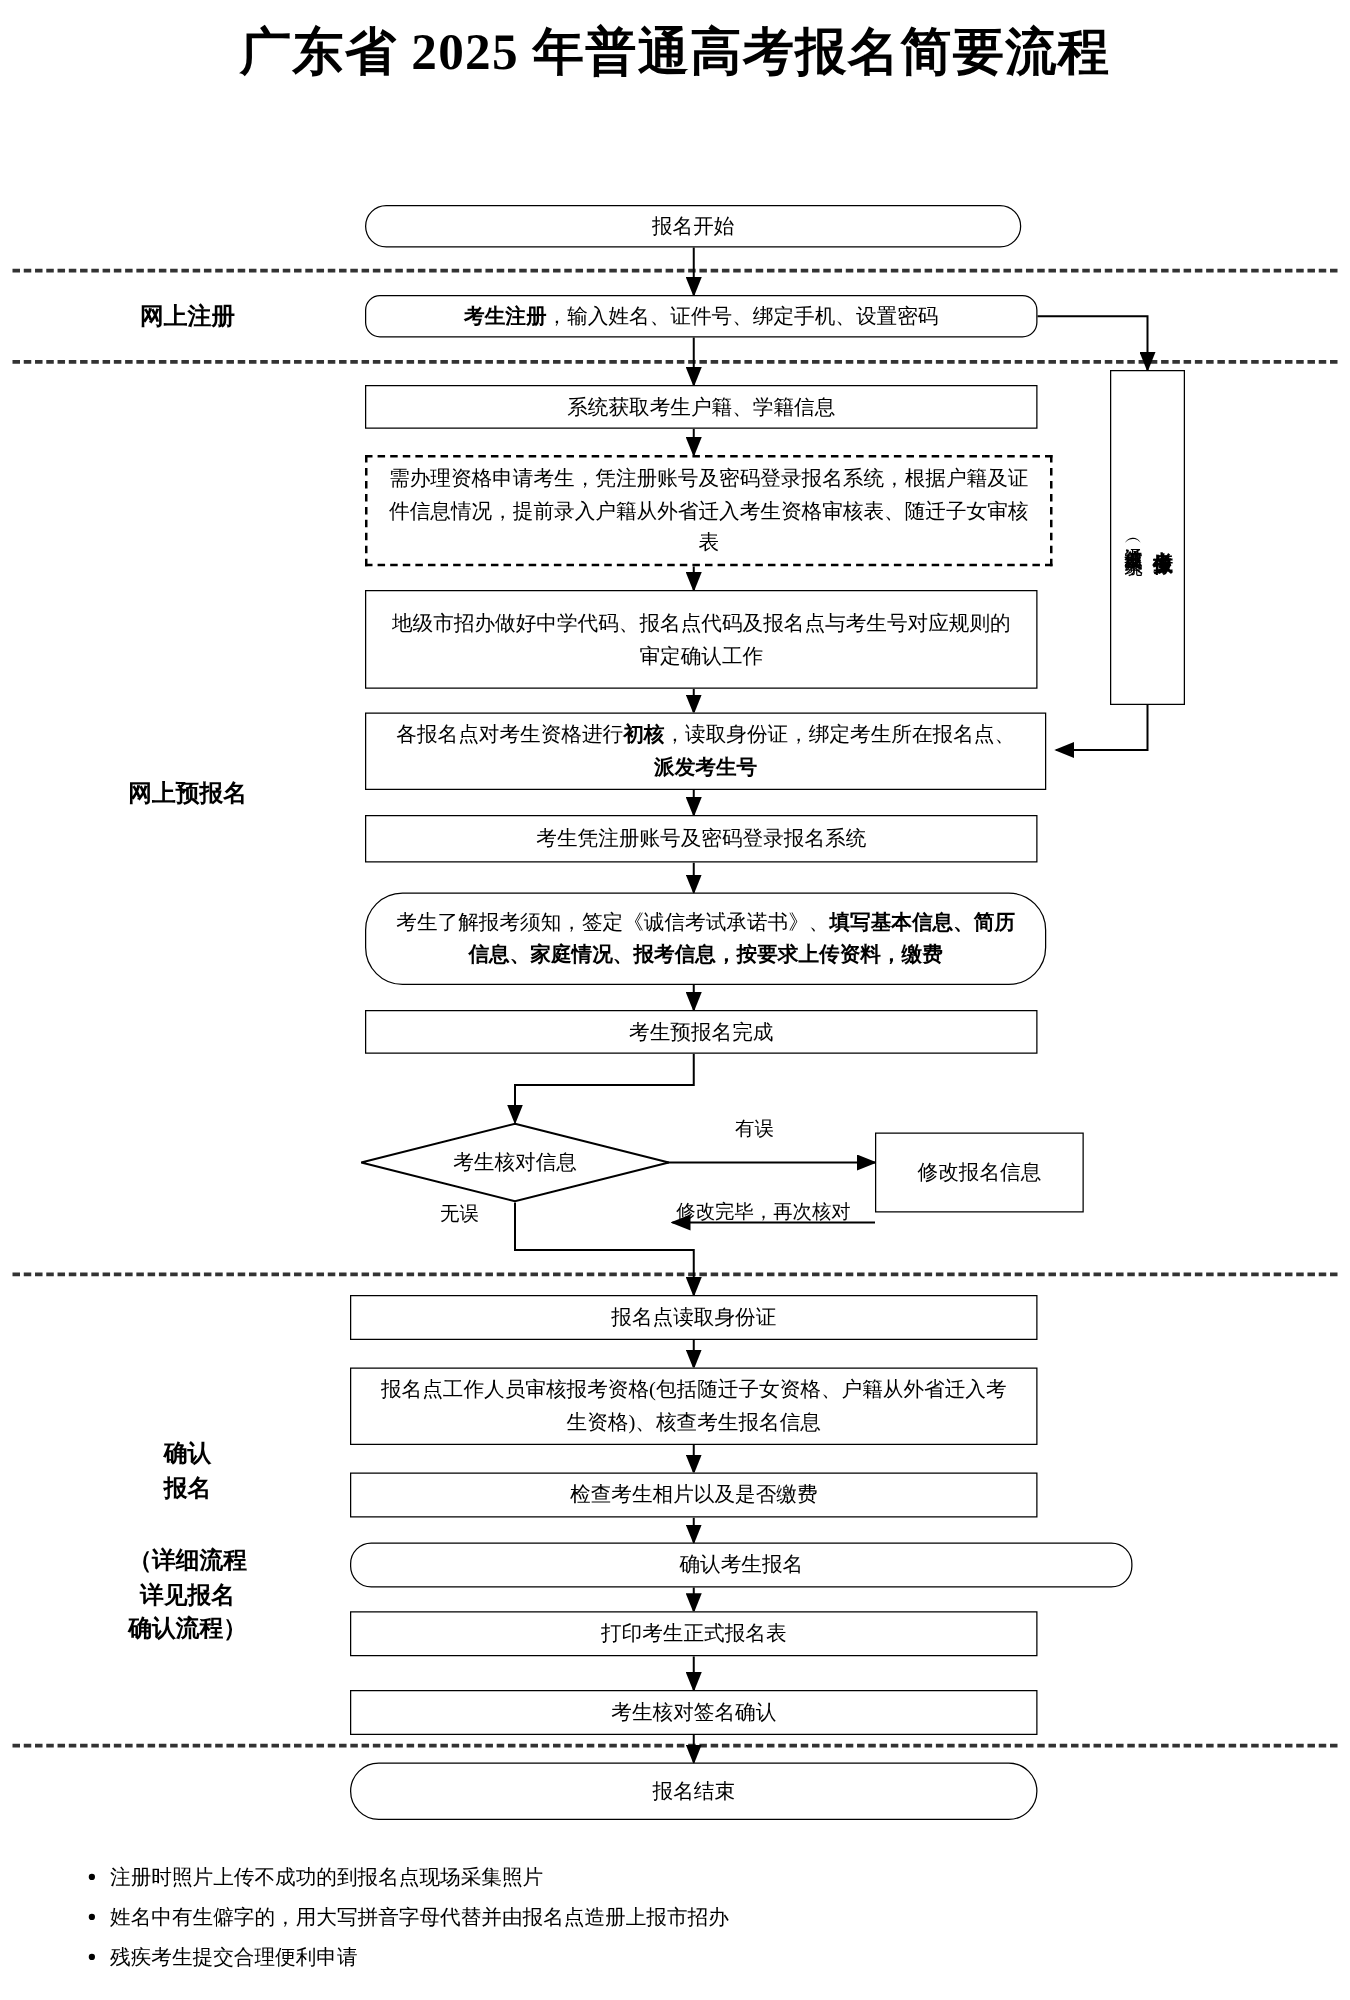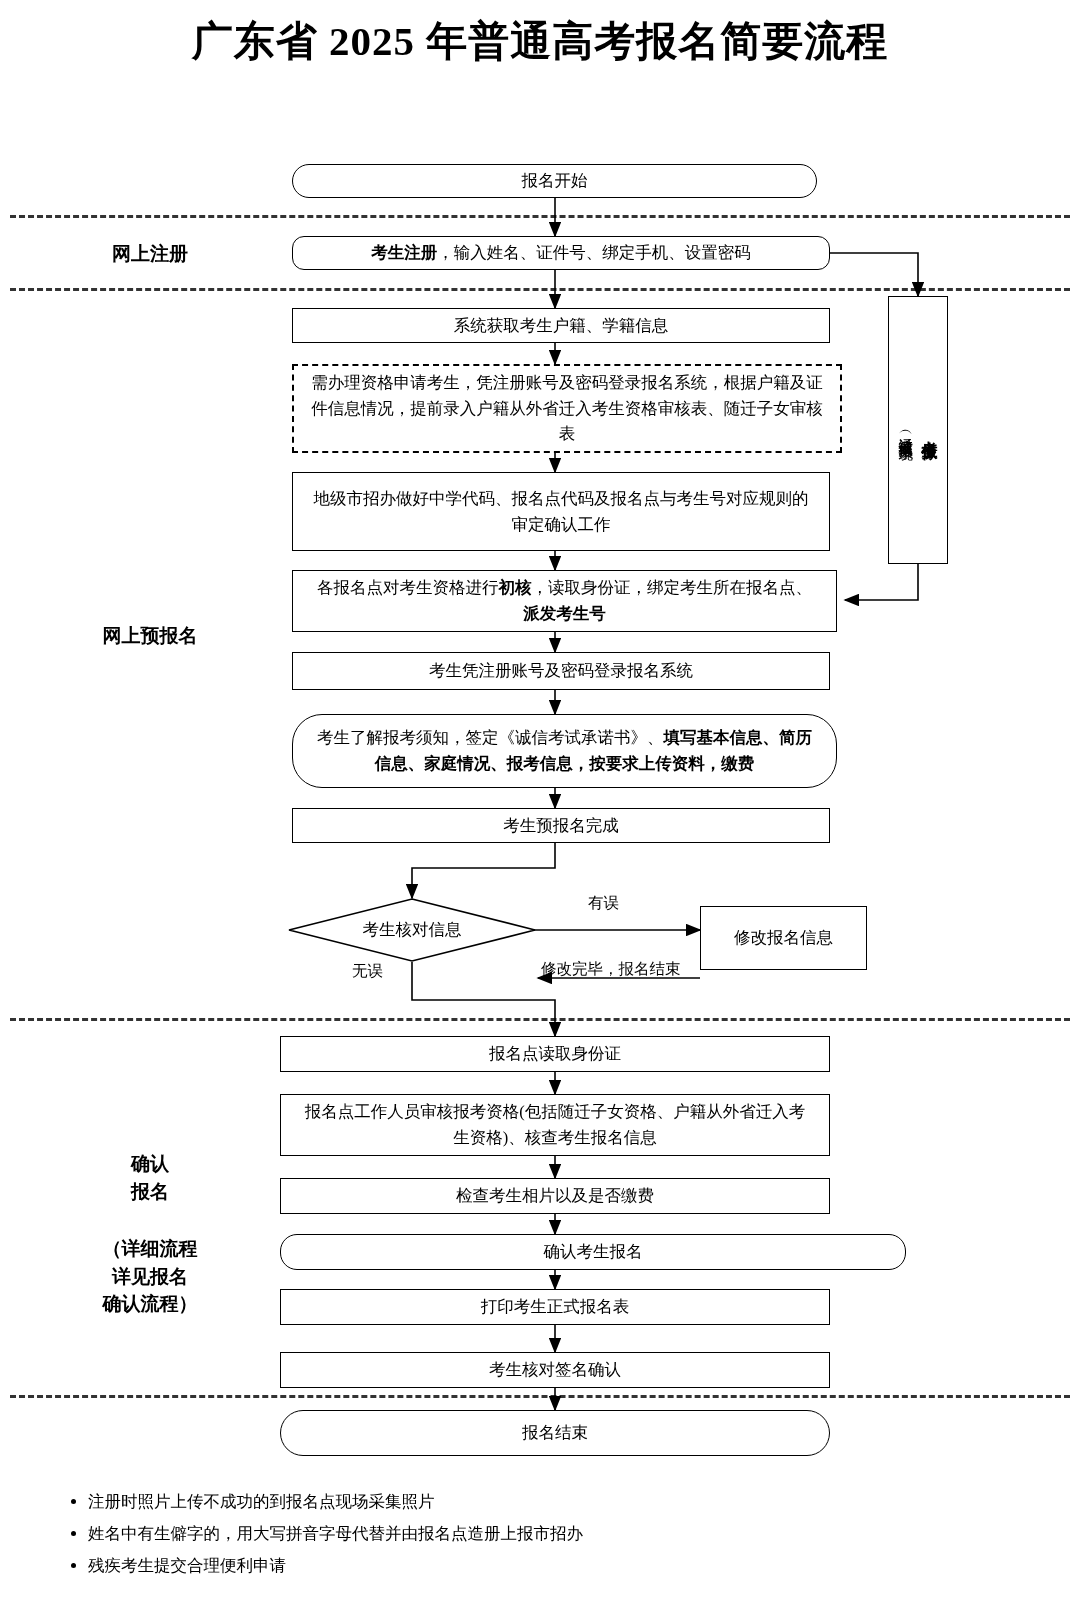--- a/index.html
+++ b/index.html
@@ -225,21 +225,21 @@
   <svg class="diamond" viewBox="0 0 248 64" preserveAspectRatio="none">
     <polygon points="124,1 247,32 124,63 1,32" fill="#fff" stroke="#000" stroke-width="1.6"></polygon>
   </svg>
   <div class="diamond-text">考生核对信息</div>
 </div>
 
 <div class="box" style="left:700px; top:906px; width:167px; height:64px;">修改报名信息</div>
 
 <div class="edge-label" style="left:588px; top:893px;">有误</div>
 <div class="edge-label" style="left:352px; top:961px;">无误</div>
-<div class="edge-label" style="left:541px; top:959px;">修改完毕，报名结束</div>
+<div class="edge-label" style="left:541px; top:959px;">修改完毕，再次核对</div>
 
 <div class="box" style="left:280px; top:1036px; width:550px; height:36px;">报名点读取身份证</div>
 
 <div class="box" style="left:280px; top:1094px; width:550px; height:62px; padding:6px 16px;">报名点工作人员审核报考资格(包括随迁子女资格、户籍从外省迁入考生资格)、核查考生报名信息</div>
 
 <div class="box" style="left:280px; top:1178px; width:550px; height:36px;">检查考生相片以及是否缴费</div>
 
 <div class="box" style="left:280px; top:1234px; width:626px; height:36px;border-radius:17px;">确认考生报名</div>
 
 <div class="box" style="left:280px; top:1289px; width:550px; height:36px;">打印考生正式报名表</div>

